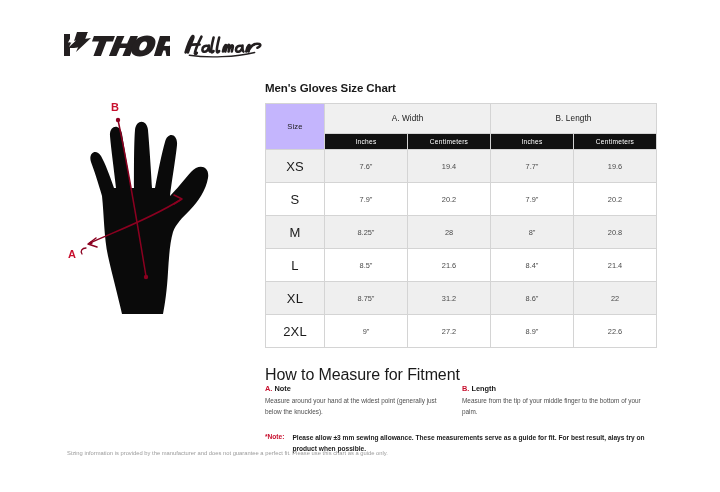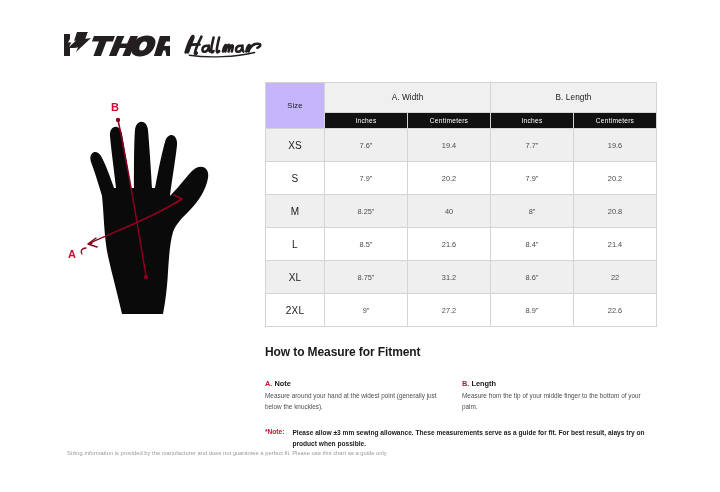--- a/index.html
+++ b/index.html
@@ -84,40 +84,40 @@
   th.unit-head {
     background: #111111;
     color: #ffffff;
     font-size: 6.6px;
     font-weight: bold;
     height: 13px;
     letter-spacing: 0.25px;
     border-color: #111111;
   }
   td.size-cell {
-    font-size: 10px;
+    font-size: 13px;
     font-weight: bold;
     color: #1a1a1a;
     height: 30px;
     letter-spacing: 0.2px;
   }
   td.val-cell {
     font-size: 7.4px;
     color: #4a4a4a;
     height: 30px;
   }
   tr.row-alt td { background: #efefef; }
   tr.row-base td { background: #ffffff; }
 
   
   .measure-title {
-    font-size: 12px;
-    font-weight: bold;
-    color: #1a1a1a;
-    margin: 18px 0 20px 0;
+    font-size: 16px;
+    font-weight: normal;
+    color: #1a1a1a;
+    margin: 18px 0 0 0;
     letter-spacing: -0.1px;
   }
   .measure-cols {
     display: flex;
     gap: 0px;
   }
   .measure-col { width: 50%; padding-right: 12px; box-sizing: border-box; }
   .measure-head {
     font-size: 7.4px;
     font-weight: bold;
@@ -259,20 +259,21 @@
     <circle cx="60" cy="24" r="2.2" fill="#8B0020"></circle>
     <circle cx="88" cy="181" r="2.2" fill="#8B0020"></circle>
 
     <text x="57" y="15" font-family="Liberation Sans, sans-serif" font-size="11" font-weight="bold" fill="#c8102e" text-anchor="middle">B</text>
     <text x="14" y="162" font-family="Liberation Sans, sans-serif" font-size="11" font-weight="bold" fill="#c8102e" text-anchor="middle">A</text>
   </svg>
 </div>
 
 <div class="content">
 
+  <h1 class="chart-title">Men's Gloves Size Chart</h1>
 
   <table class="size-chart">
     <thead>
       <tr>
         <th class="size-head" rowspan="2">Size</th>
         <th class="group-head" colspan="2">A. Width</th>
         <th class="group-head" colspan="2">B. Length</th>
       </tr>
       <tr>
         <th class="unit-head">Inches</th>
@@ -292,21 +293,21 @@
       <tr class="row-base">
         <td class="size-cell">S</td>
         <td class="val-cell">7.9"</td>
         <td class="val-cell">20.2</td>
         <td class="val-cell">7.9"</td>
         <td class="val-cell">20.2</td>
       </tr>
       <tr class="row-alt">
         <td class="size-cell">M</td>
         <td class="val-cell">8.25"</td>
-        <td class="val-cell">40</td>
+        <td class="val-cell">28</td>
         <td class="val-cell">8"</td>
         <td class="val-cell">20.8</td>
       </tr>
       <tr class="row-base">
         <td class="size-cell">L</td>
         <td class="val-cell">8.5"</td>
         <td class="val-cell">21.6</td>
         <td class="val-cell">8.4"</td>
         <td class="val-cell">21.4</td>
       </tr>

